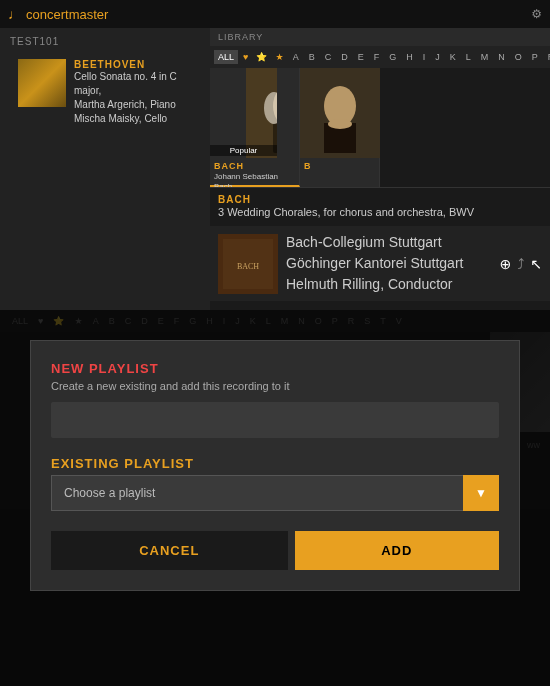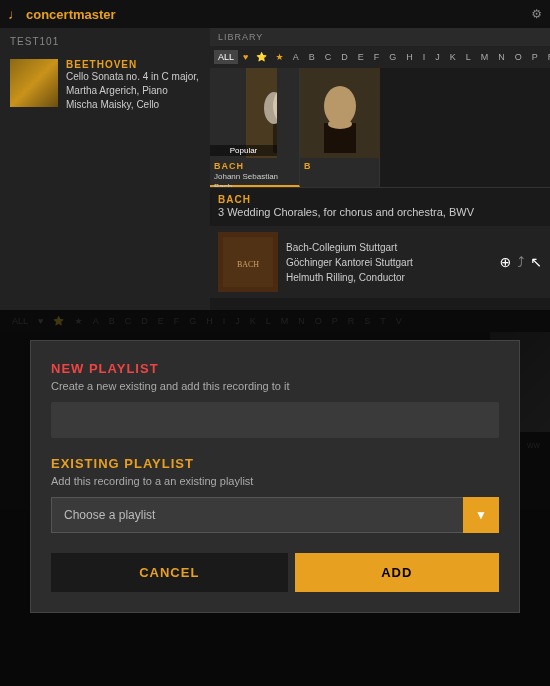--- a/index.html
+++ b/index.html
@@ -33,21 +33,21 @@
       align-items: center;
       gap: 4px;
     }
     .logo-icon {
       color: #e8a020;
       font-size: 14px;
     }
     .logo-text {
       color: #e8a020;
       font-size: 13px;
-      font-weight: bold;
+      font-weight: normal;
     }
     .header-right {
       margin-left: auto;
       color: #888;
       font-size: 12px;
     }
 
     
     .sidebar-item {
       position: absolute;
@@ -59,21 +59,21 @@
     }
     .sidebar-label {
       color: #888;
       font-size: 10px;
       padding: 8px 10px 4px;
       letter-spacing: 1px;
     }
     .sidebar-entry {
       display: flex;
       align-items: flex-start;
-      padding: 8px 10px;
+      padding: 8px 18px;
       gap: 8px;
     }
     .album-thumb {
       width: 48px;
       height: 48px;
       background: #555;
       flex-shrink: 0;
       position: relative;
       overflow: hidden;
     }
@@ -234,21 +234,21 @@
       justify-content: center;
       color: #c8a060;
       font-size: 8px;
       text-align: center;
     }
     .recording-info {
       flex: 1;
     }
     .recording-performers {
       color: #ccc;
-      font-size: 10px;
+      font-size: 14px;
       line-height: 1.5;
     }
     .recording-actions {
       display: flex;
       gap: 6px;
       align-items: center;
     }
     .action-icon {
       color: #888;
       font-size: 14px;
@@ -605,21 +605,20 @@
 
 
     <div class="modal-new-playlist">
       <div class="modal-subsection-title">NEW PLAYLIST</div>
       <div class="modal-subsection-desc">Create a new existing and add this recording to it</div>
       <input class="modal-text-input" type="text" placeholder="" style="">
     </div>
 
     <div class="modal-existing-playlist">
       <div class="modal-existing-title">EXISTING PLAYLIST</div>
-      <div class="modal-existing-desc">Add this recording to a an existing playlist</div>
       <div class="modal-select-wrapper">
         <select class="modal-select">
           <option>Choose a playlist</option>
         </select>
         <div class="select-arrow">▼</div>
       </div>
     </div>
 
     <div class="modal-buttons">
       <button class="btn-cancel">CANCEL</button>

